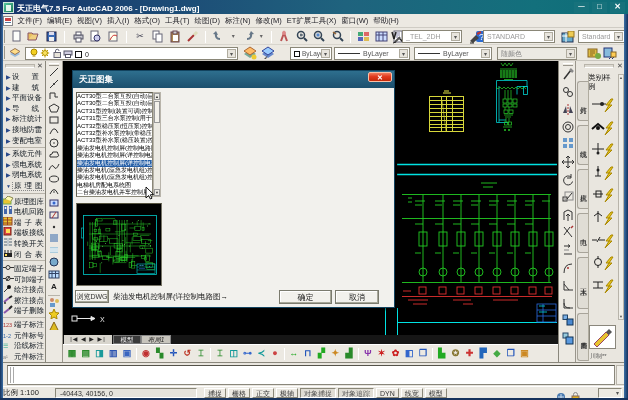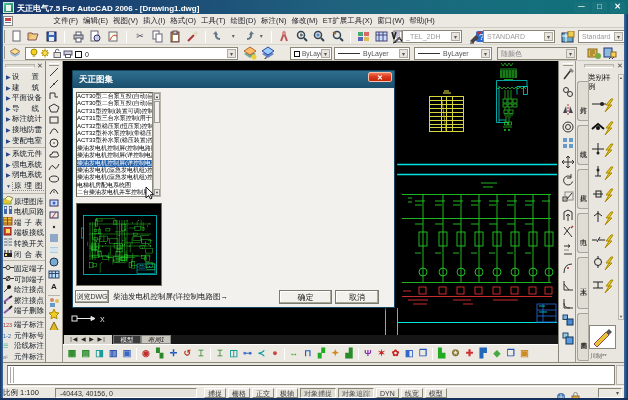--- a/index.html
+++ b/index.html
@@ -45,21 +45,21 @@
     <div style="left:574px;top:2px;width:15px;height:11px;background:#17727c;color:#fff;font-size:9px;line-height:9px;text-align:center;font-weight:bold;">─</div>
     <div style="left:592px;top:2px;width:15px;height:11px;background:#17727c;color:#fff;font-size:8px;line-height:10px;text-align:center;font-weight:bold;">□</div>
     <div style="left:610px;top:2px;width:15px;height:11px;background:#17727c;color:#fff;font-size:8px;line-height:10px;text-align:center;font-weight:bold;">✕</div>
   </div>
 
   <div class="tb" style="left:0;top:14px;width:628px;height:14px;border-bottom:1px solid #cfccc4;">
     <div style="left:3px;top:2px;width:10px;height:10px;background:#fff;border:1px solid #888;">
       <div style="left:1px;top:1px;width:6px;height:3px;background:#c44;"></div>
       <div style="left:1px;top:5px;width:6px;height:1px;background:#579;"></div>
     </div>
-    <div style="left:15px;top:2px;font-size:7.5px;color:#1a1a22;white-space:nowrap;margin-left:36px;">
+    <div style="left:15px;top:2px;font-size:7.5px;color:#1a1a22;white-space:nowrap;">
       <span class="mitem">文件(F)</span><span class="mitem">编辑(E)</span><span class="mitem">视图(V)</span><span class="mitem">插入(I)</span><span class="mitem">格式(O)</span><span class="mitem">工具(T)</span><span class="mitem">绘图(D)</span><span class="mitem">标注(N)</span><span class="mitem">修改(M)</span><span class="mitem">ET扩展工具(X)</span><span class="mitem">窗口(W)</span><span class="mitem">帮助(H)</span>
     </div>
   </div>
 
   <div class="tb" id="tb1" style="left:0;top:28px;width:628px;height:17px;border-bottom:1px solid #d8d5cd;">
     <div class="grip" style="left:2px;top:2px;height:13px;"></div>
     <div style="left:10px;top:2px;white-space:nowrap;">
       <span class="ico"><svg width="13" height="13">
             <rect x="3" y="1" width="7" height="10" fill="#fdfdfa" stroke="#667"></rect>
           </svg></span>

